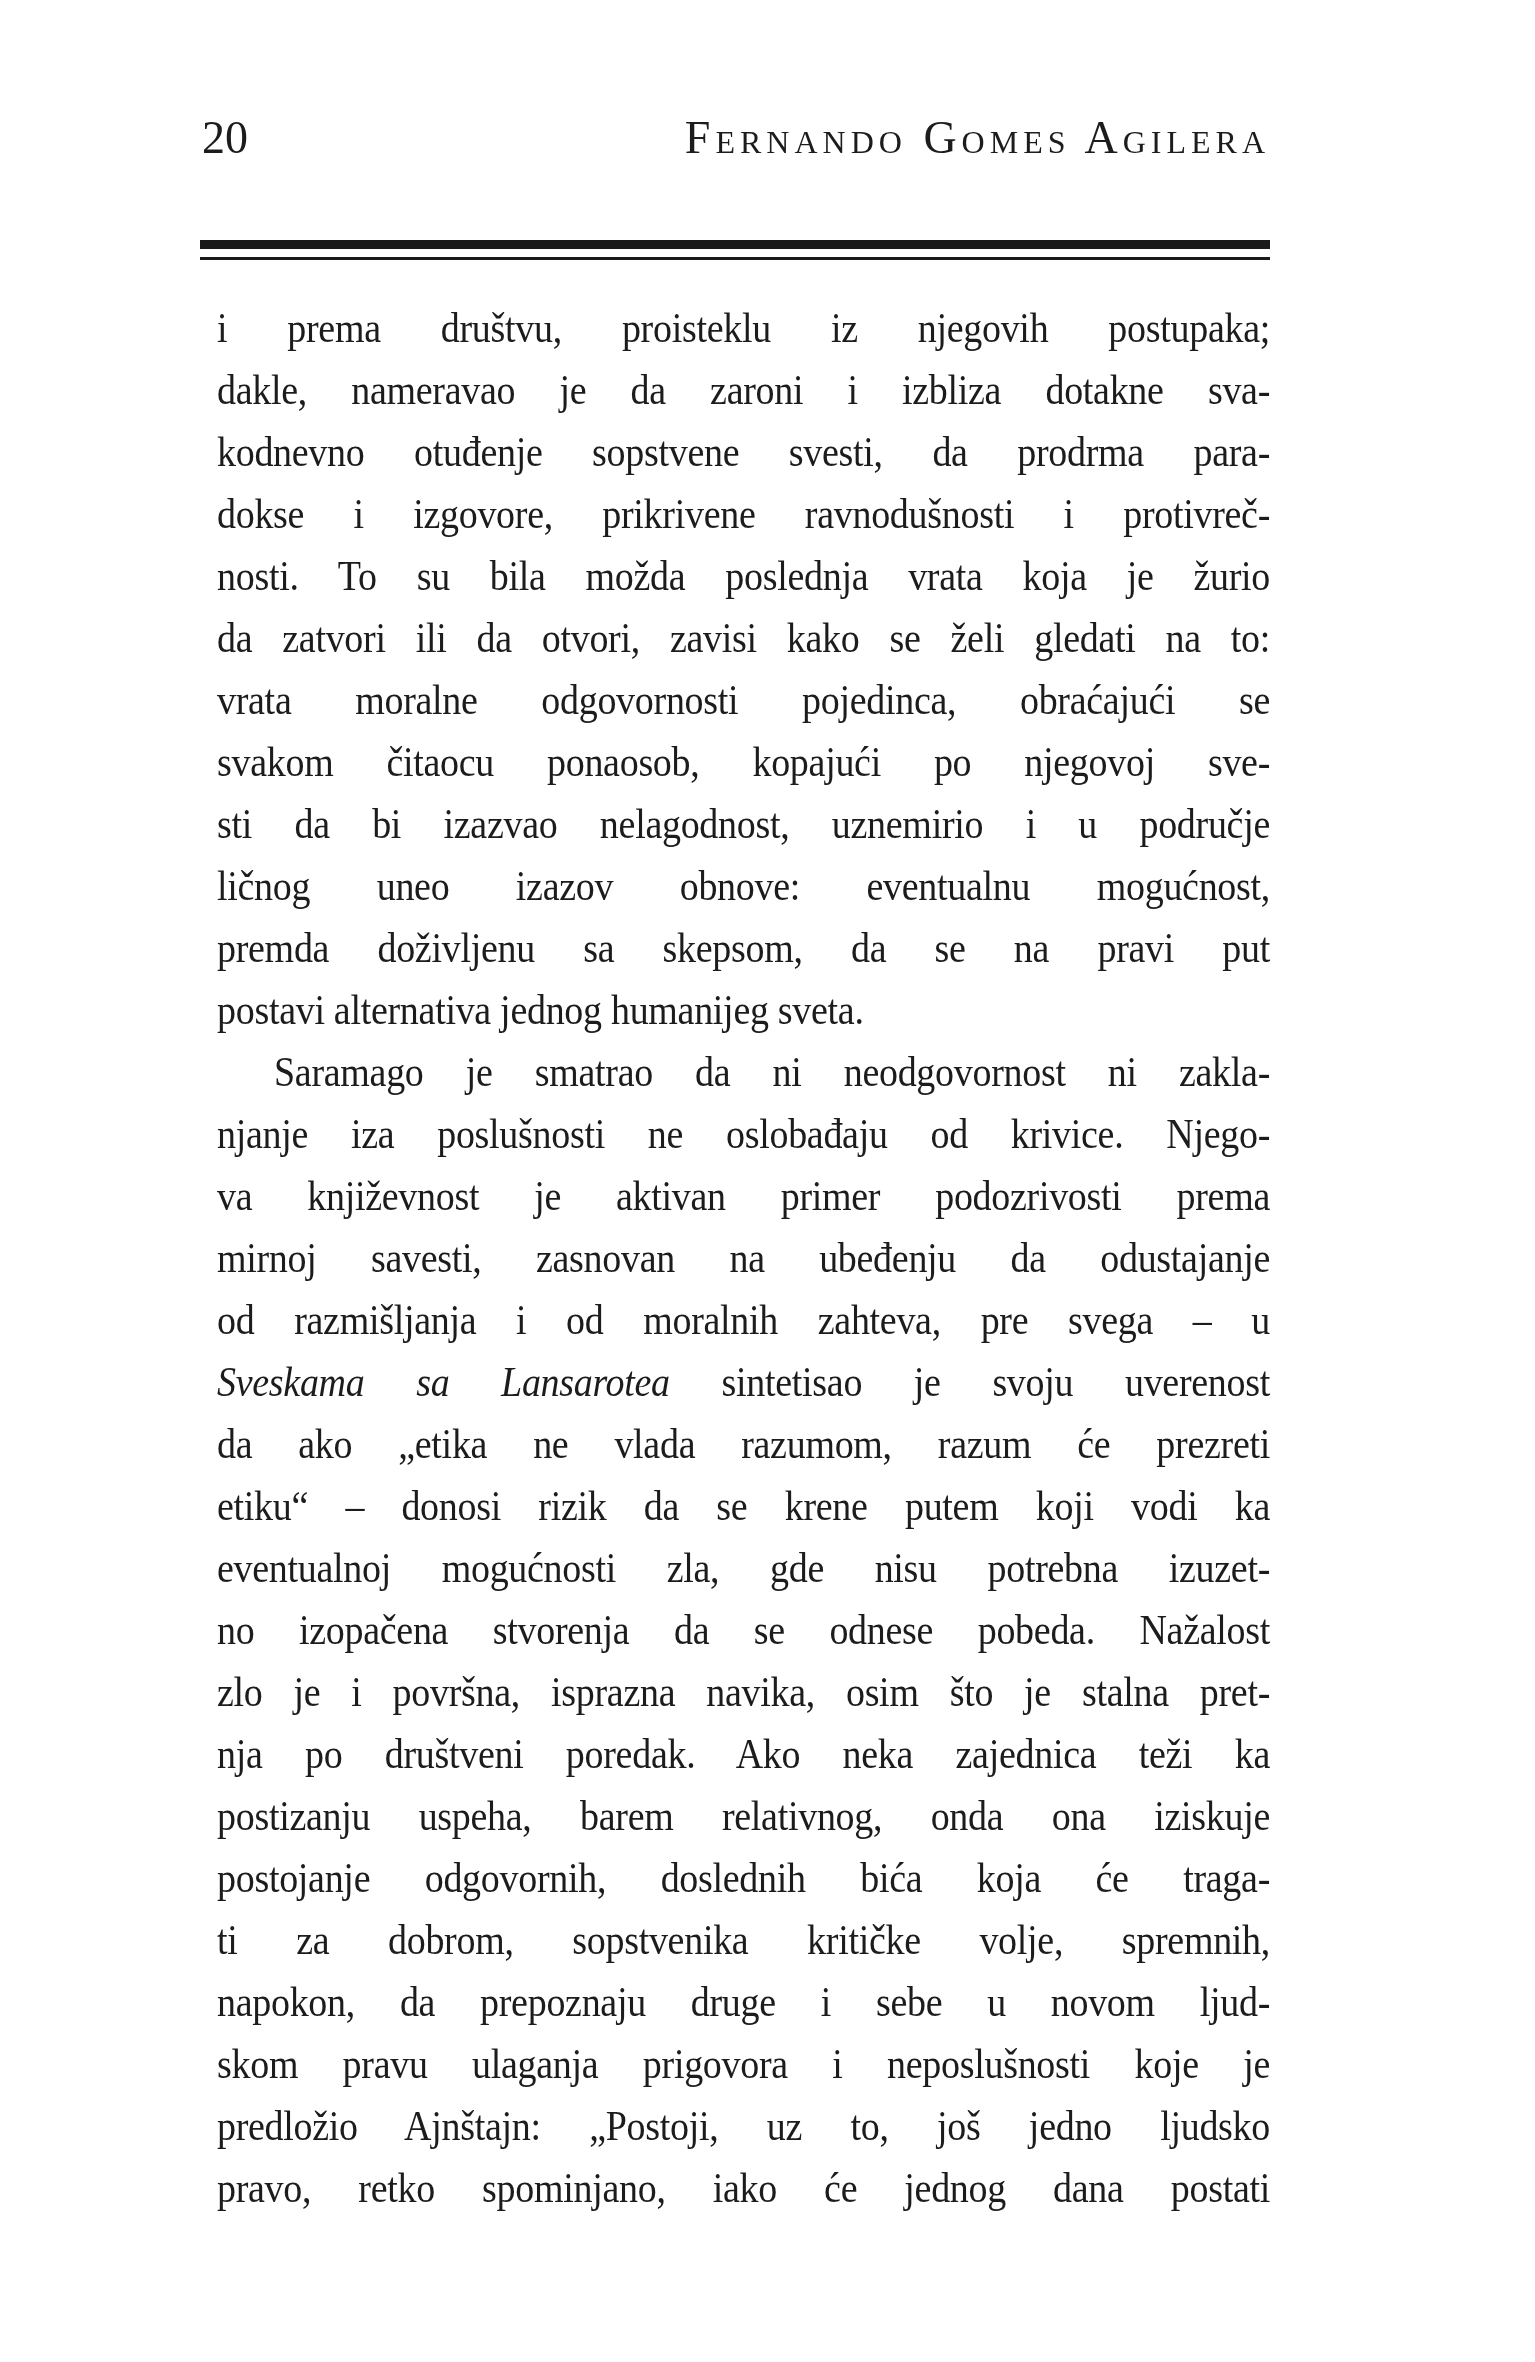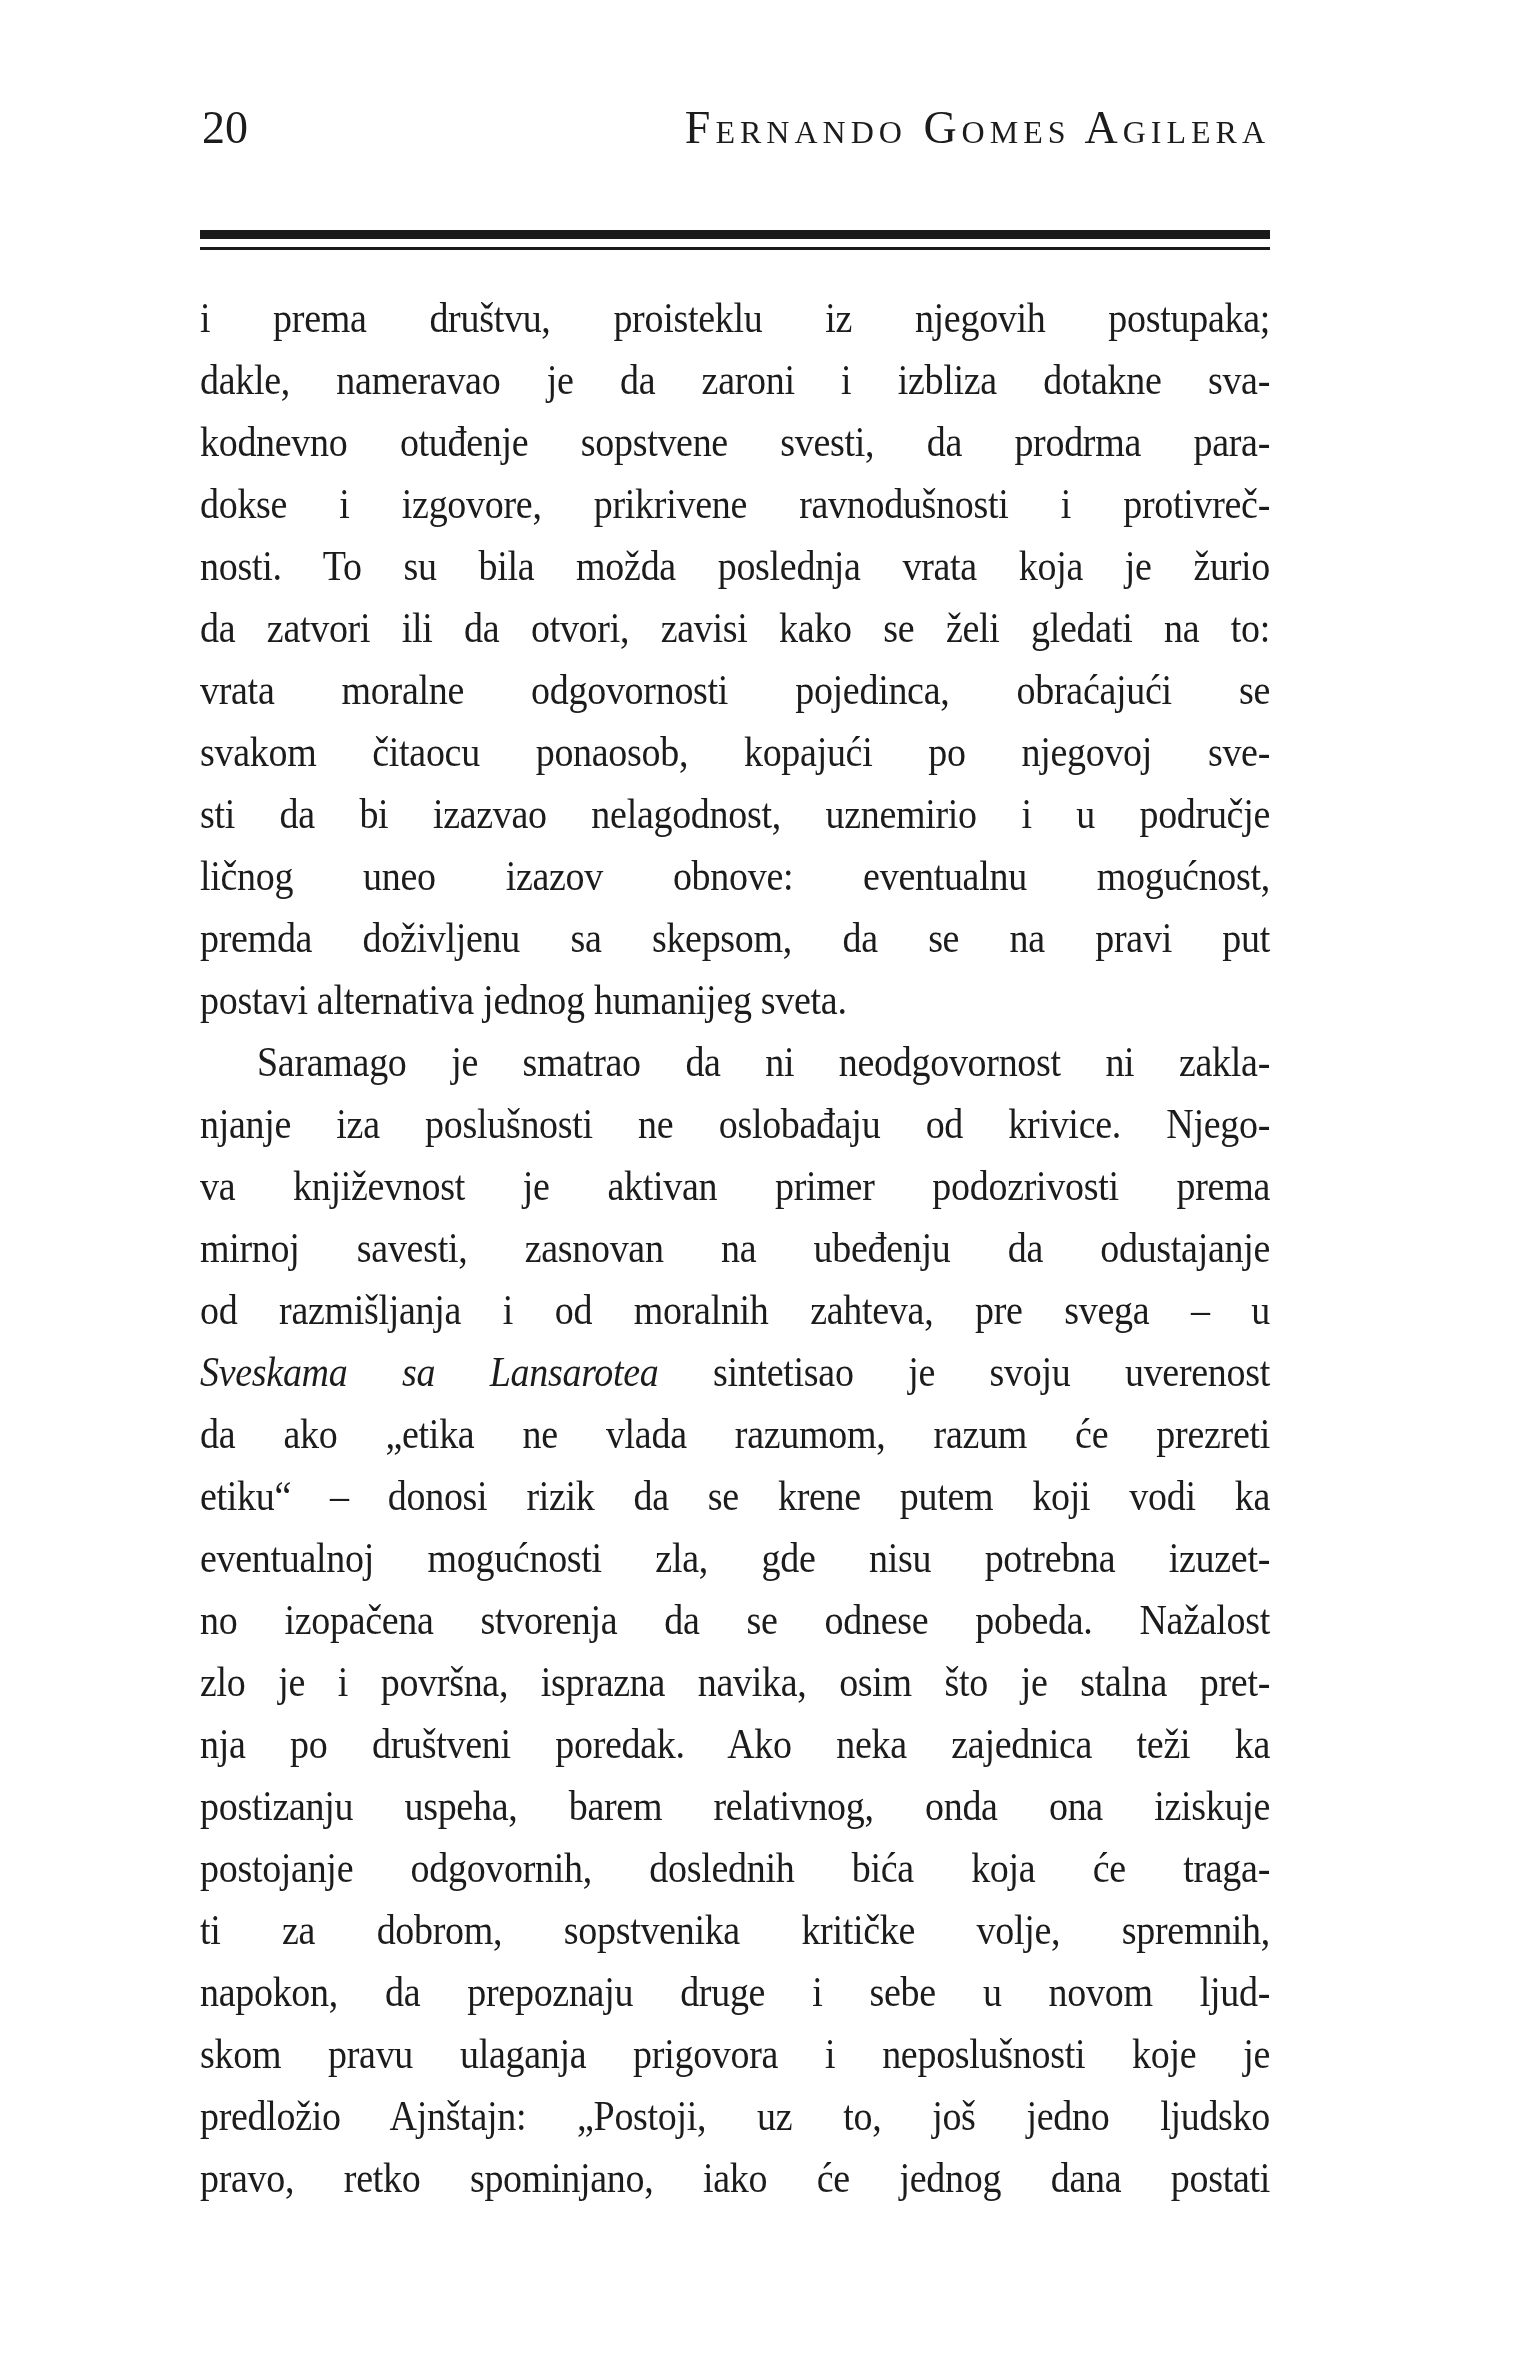--- a/index.html
+++ b/index.html
@@ -11,21 +11,21 @@
     width: 1535px;
     height: 2362px;
     position: relative;
     font-family: "Liberation Serif", serif;
     color: #1c1c1c;
     overflow: hidden;
   }
   .page-column {
     position: absolute;
     left: 200px;
-    top: 6px;
+    top: 16px;
     width: 1070px;
   }
   .running-head {
     position: relative;
     margin-top: 98px;
     height: 48px;
   }
   .page-num {
     position: absolute;
     left: 2px;
@@ -41,20 +41,21 @@
     letter-spacing: 5px;
   }
   .double-rule {
     margin-top: 78px;
     height: 8px;
     border-top: 9px solid #1a1a1a;
     border-bottom: 3px solid #1a1a1a;
   }
   .body-text {
     margin-top: 36px;
+    margin-left: 17px;
   }
   .line {
     font-size: 38px;
     line-height: 62px;
     height: 62px;
     letter-spacing: -0.3px;
     text-align: justify;
     text-align-last: justify;
     transform: scale(1, 1.12);
     transform-origin: left center;

